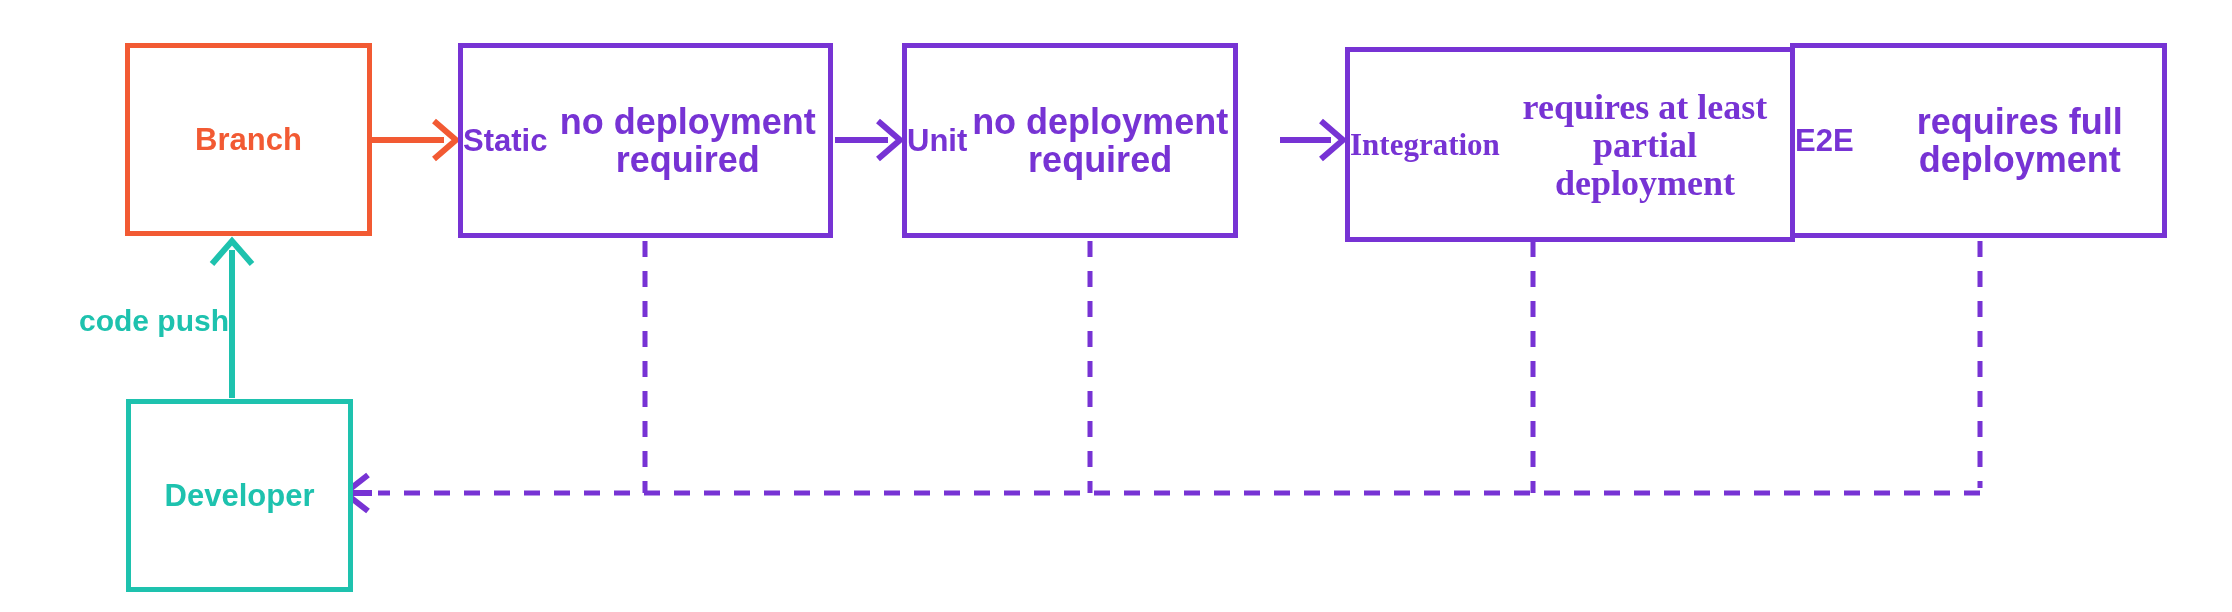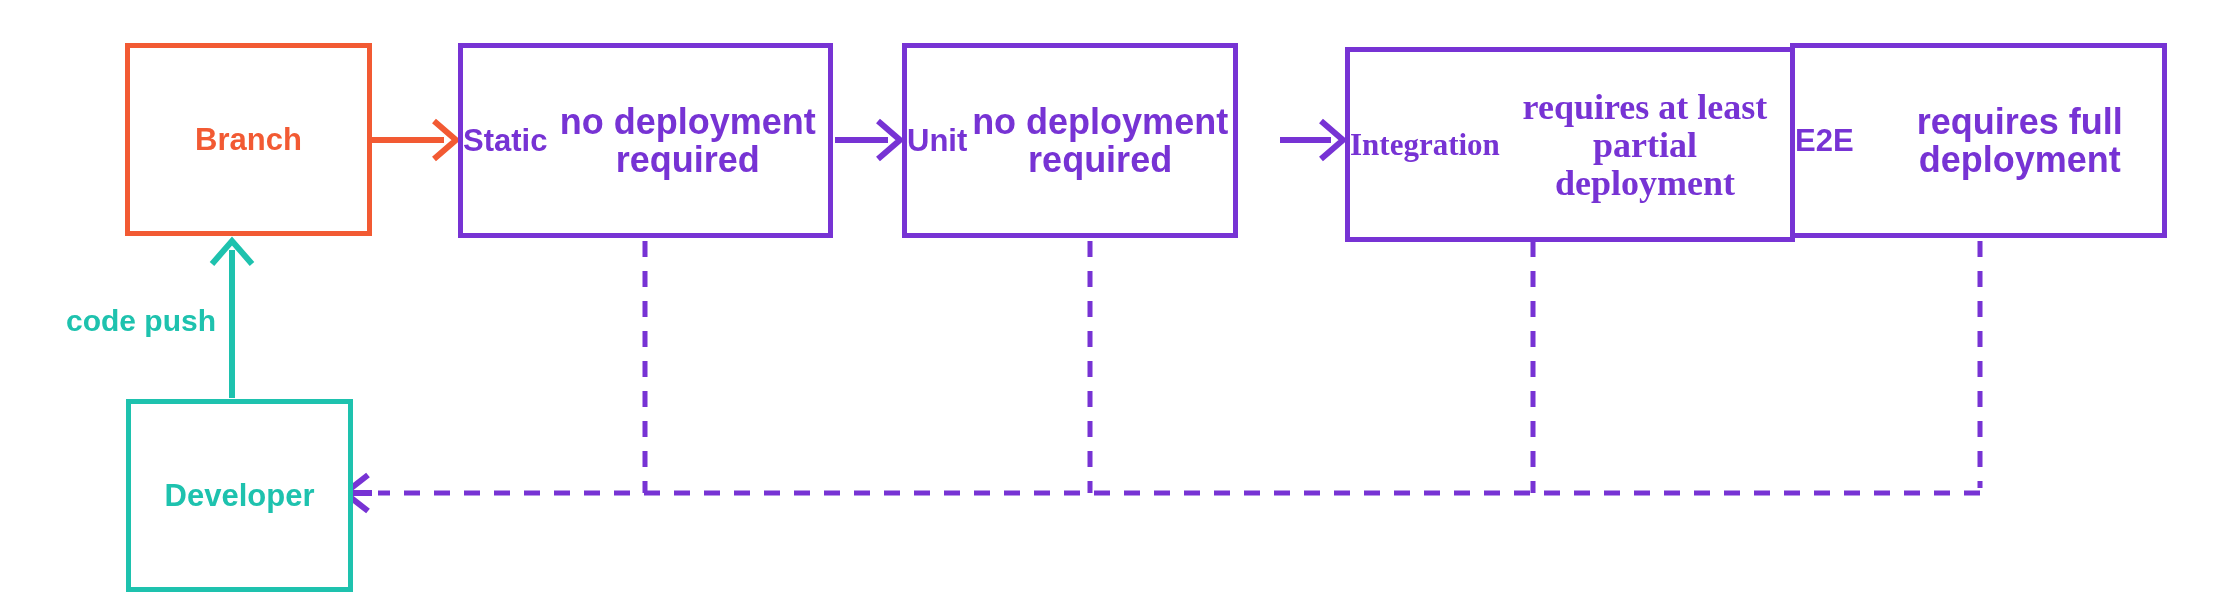--- a/index.html
+++ b/index.html
@@ -47,21 +47,21 @@
   #node-unit{left:902px;top:43px;width:336px;height:195px;}
   #node-integration{left:1345px;top:47px;width:450px;height:195px;font-family:Liberation Serif, serif;}
   #node-e2e{left:1790px;top:43px;width:377px;height:195px;gap:24px;}
   #node-developer{left:126px;top:399px;width:227px;height:193px;}
 
   .edge-label{
     position:absolute;
     font-size:30px;font-weight:600;line-height:36px;
     text-align:center;white-space:nowrap;
   }
-  #label-code-push{left:46px;top:303px;width:190px;color:var(--teal,#1EC2AE);}
+  #label-code-push{left:39px;top:303px;width:190px;color:var(--teal,#1EC2AE);text-align:right;}
   #label-results{left:935px;top:527px;width:350px;color:var(--purple,#7733D4);}
 </style>
 </head>
 <body>
 
 <div id="canvas">
 
   <svg class="connectors" width="2232" height="612" viewBox="0 0 2232 612">
 
     <path class="stroke-teal shaft" d="M232,398 V250"></path>

